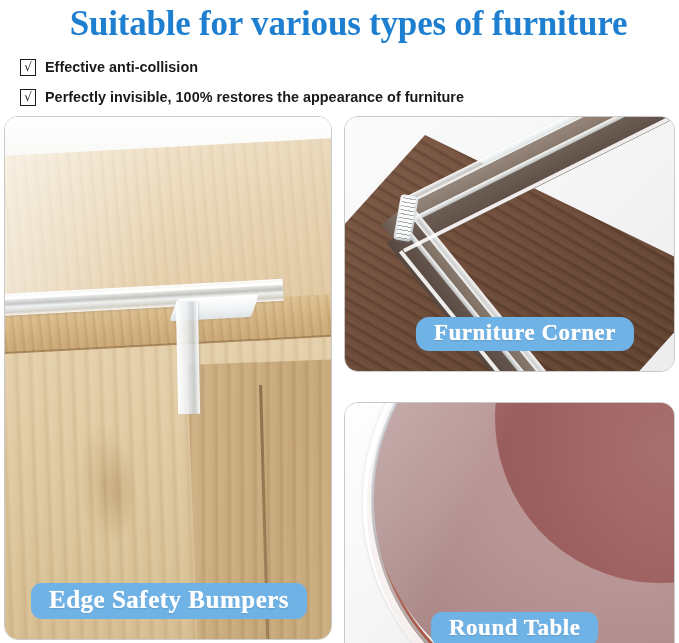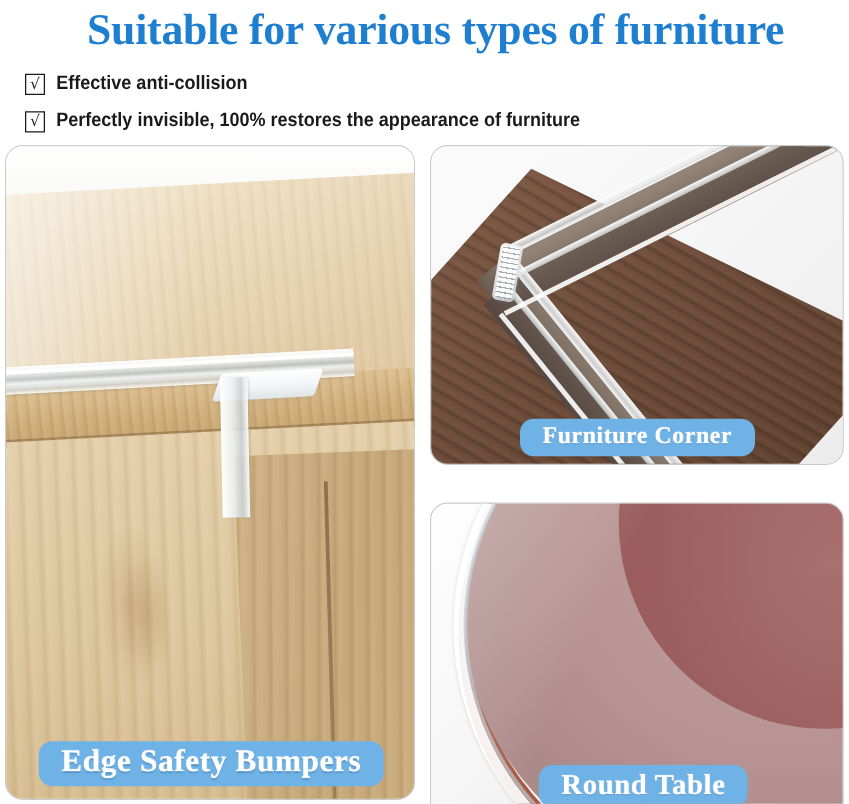--- a/index.html
+++ b/index.html
@@ -91,22 +91,22 @@
     background: #6fb2e6;
     border-radius: 11px;
     padding: 3px 18px 5px 18px;
     font-family: "Liberation Serif", serif;
     font-weight: bold;
     color: #ffffff;
     white-space: nowrap;
     text-shadow: 0 0 1px rgba(255,255,255,0.9), 0 1px 1px rgba(40,90,130,0.35);
     letter-spacing: 0.5px;
   }
-  .pill-left { left: 26px;  bottom: 10px; font-size: 25px; }
-  .pill-tr   { left: 71px;  bottom: 6px;  font-size: 19px; }
+  .pill-left { left: 26px;  bottom: 20px; font-size: 25px; }
+  .pill-tr   { left: 71px;  bottom: 20px;  font-size: 23px; border-radius: 13px; }
   .pill-br   { left: 86px;  bottom: 11px; font-size: 23px; }
 
   
   .lw-bg { position:absolute; inset:0; background:#fdfdfd; }
   .lw-wall {
     position:absolute; left:-10px; top:-6px; width:360px; height:62px;
     background: linear-gradient(#ffffff, #f7f7f5);
   }
   
   .lw-top {

